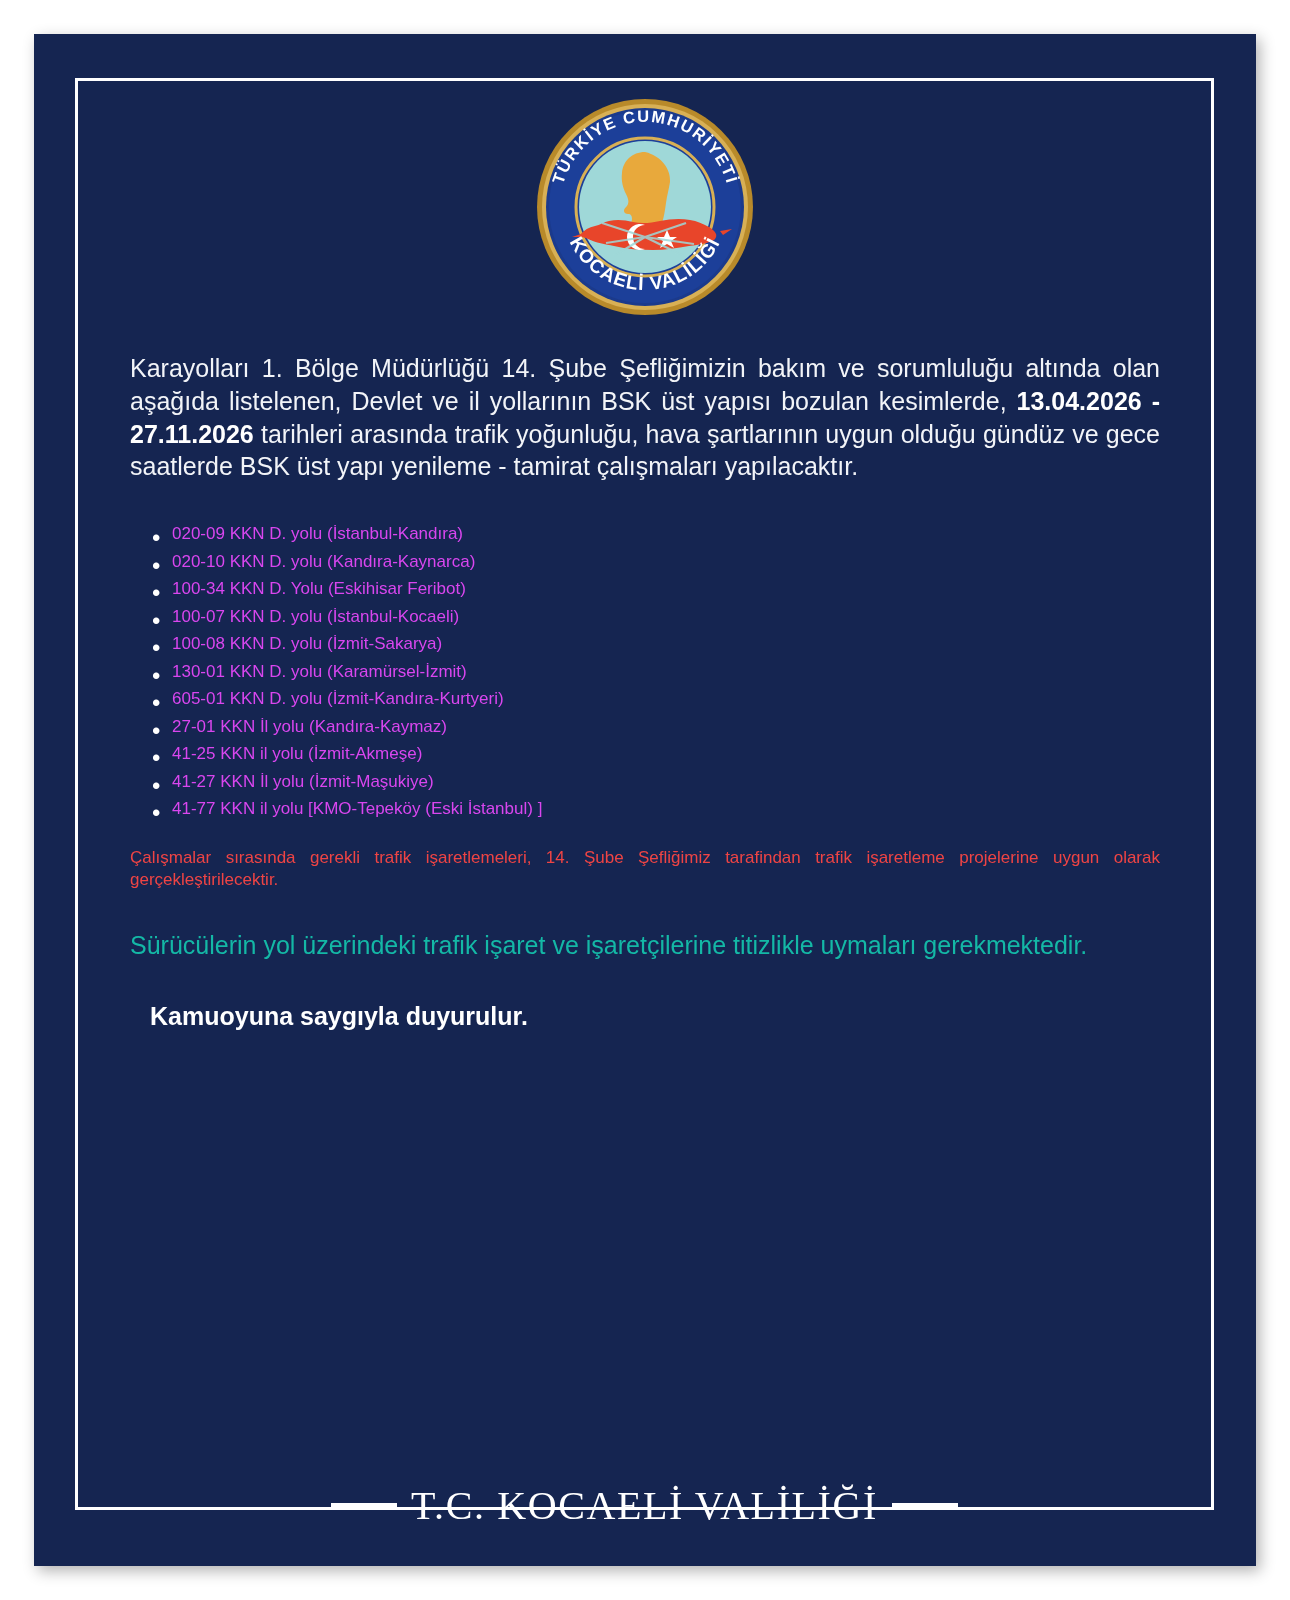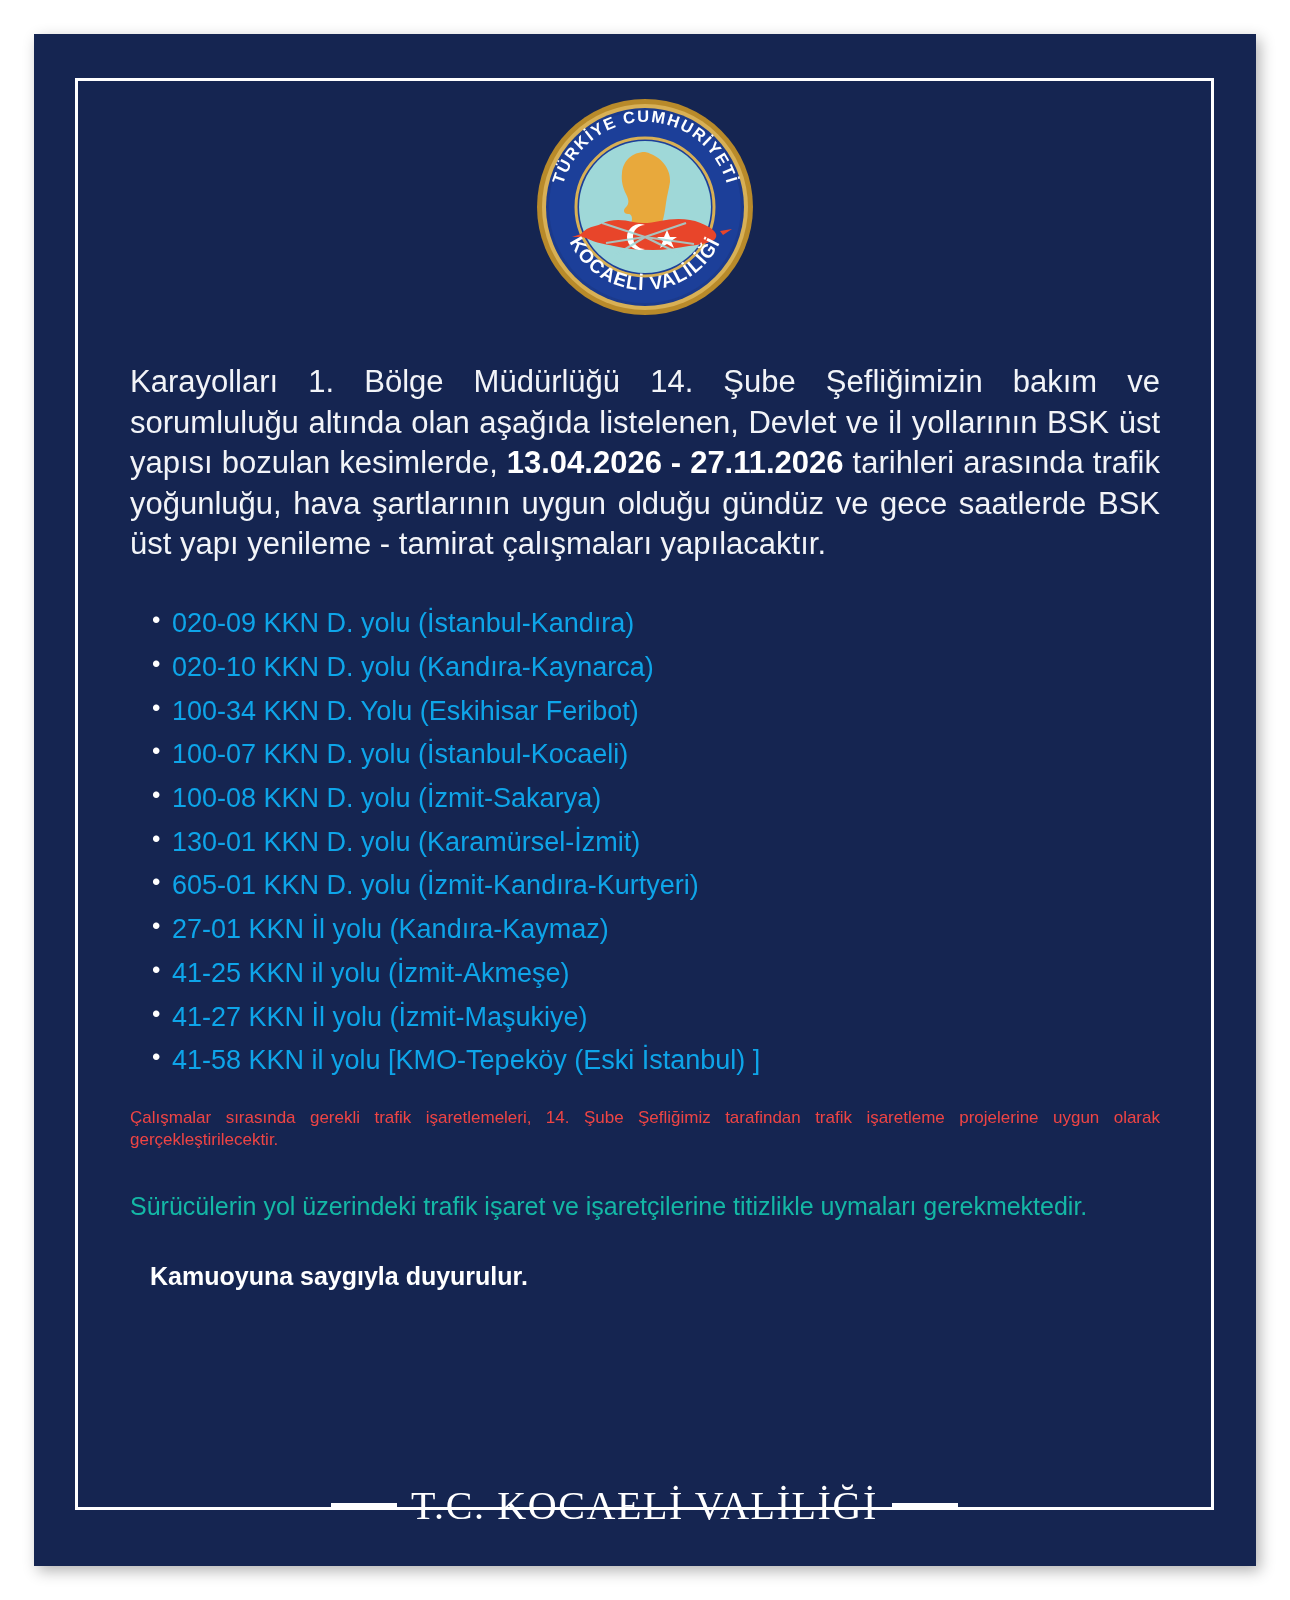--- a/index.html
+++ b/index.html
@@ -68,38 +68,38 @@
   .title-line {
     color: #ffffff;
     font-size: 27.5px;
     font-weight: bold;
     line-height: 1.48;
     letter-spacing: 0.1px;
   }
 
   
   .intro {
-    margin-top: 40px;
+    margin-top: 30px;
     color: #f2f4f8;
-    font-size: 31px;
+    font-size: 25px;
     line-height: 1.31;
     text-align: justify;
     text-justify: inter-word;
   }
   .intro .bold-dates { font-weight: bold; color: #ffffff; }
 
   
   .road-list {
     margin-top: 37px;
     list-style: none;
     padding-left: 22px;
   }
   .road-list li {
-    color: #0ea5e9;
-    font-size: 27px;
+    color: #d946ef;
+    font-size: 17px;
     line-height: 1.62;
     position: relative;
     padding-left: 20px;
     white-space: nowrap;
   }
   .road-list li::before {
     content: "\2022";
     position: absolute;
     left: 0;
     top: -1px;
@@ -254,21 +254,21 @@
       <li>020-09 KKN D. yolu (İstanbul-Kandıra)</li>
       <li>020-10 KKN D. yolu (Kandıra-Kaynarca)</li>
       <li>100-34 KKN D. Yolu (Eskihisar Feribot)</li>
       <li>100-07 KKN D. yolu (İstanbul-Kocaeli)</li>
       <li>100-08 KKN D. yolu (İzmit-Sakarya)</li>
       <li>130-01 KKN D. yolu (Karamürsel-İzmit)</li>
       <li>605-01 KKN D. yolu (İzmit-Kandıra-Kurtyeri)</li>
       <li>27-01 KKN İl yolu (Kandıra-Kaymaz)</li>
       <li>41-25 KKN il yolu (İzmit-Akmeşe)</li>
       <li>41-27 KKN İl yolu (İzmit-Maşukiye)</li>
-      <li>41-58 KKN il yolu [KMO-Tepeköy (Eski İstanbul) ]</li>
+      <li>41-77 KKN il yolu [KMO-Tepeköy (Eski İstanbul) ]</li>
     </ul>
 
     <p class="closing-1">Çalışmalar sırasında gerekli trafik işaretlemeleri, 14. Şube Şefliğimiz tarafindan trafik işaretleme projelerine uygun olarak gerçekleştirilecektir.</p>
 
     <p class="closing-2">Sürücülerin yol üzerindeki trafik işaret ve  işaretçilerine titizlikle uymaları gerekmektedir.</p>
 
     <p class="closing-3">Kamuoyuna saygıyla duyurulur.</p>
 
   </div>
 

